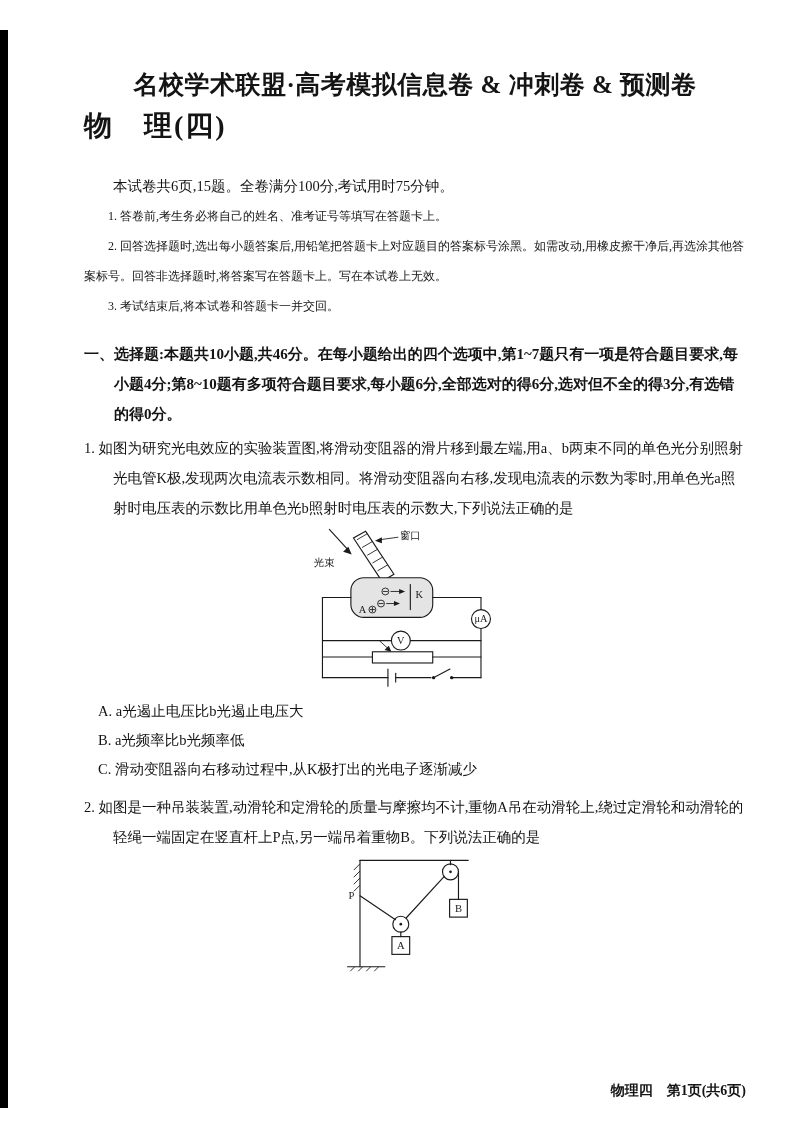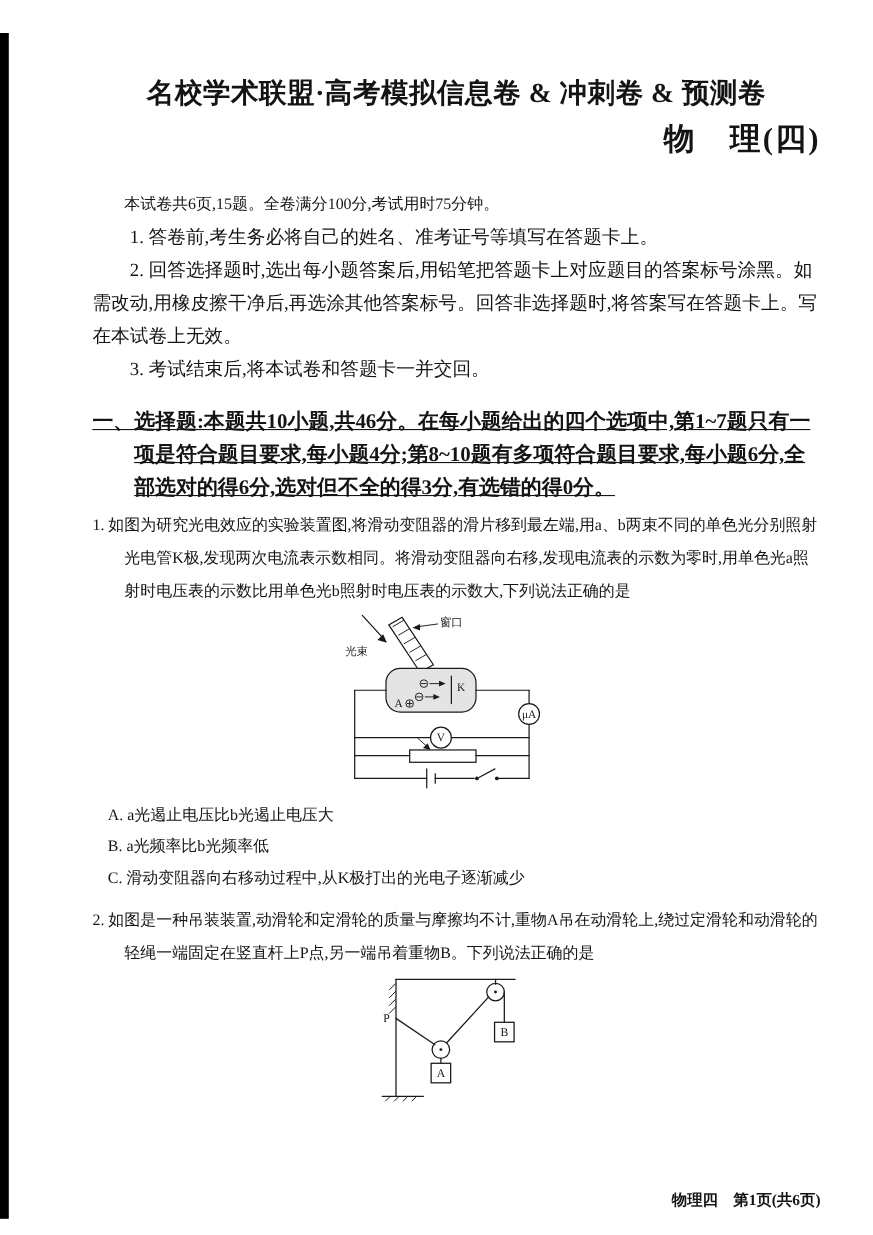--- a/index.html
+++ b/index.html
@@ -4,25 +4,25 @@
 <style>
   html,body{margin:0;padding:0;}
   body{
     width:794px;height:1123px;background:#ffffff;color:#141414;
     font-family:"Liberation Serif","DejaVu Serif",serif;
     position:relative;overflow:hidden;
   }
   .scan-strip{position:absolute;left:0;top:30px;width:8px;height:1078px;background:#000;}
   .content{position:absolute;left:84px;top:68px;width:662px;}
   .title{font-size:25px;font-weight:700;text-align:center;white-space:nowrap;letter-spacing:.5px;}
-  .subtitle{font-size:28px;font-weight:700;text-align:right;margin-top:6px;letter-spacing:2px;}
+  .subtitle{font-size:28px;font-weight:700;text-align:left;margin-top:6px;letter-spacing:2px;}
   .intro{margin-top:26px;font-size:14.5px;font-weight:400;text-indent:2em;line-height:30px;}
   .notice-heading{font-size:14.5px;font-weight:700;line-height:30px;margin-top:2px;}
-  .notice{font-size:17px;line-height:30px;text-indent:2em;}
-  .section-header{margin-top:18px;font-size:19px;font-weight:700;line-height:30px;padding-left:2em;text-indent:-2em;text-decoration:underline;}
+  .notice{font-size:12px;line-height:30px;text-indent:2em;}
+  .section-header{margin-top:18px;font-size:15px;font-weight:700;line-height:30px;padding-left:2em;text-indent:-2em;}
   .stem{margin-top:4px;font-size:14.5px;line-height:30px;padding-left:2em;text-indent:-2em;}
   .figure{display:flex;justify-content:center;margin:3px 0;}
   .option{font-size:14.5px;line-height:29px;padding-left:14px;}
   .footer{position:absolute;left:84px;top:1082px;width:662px;text-align:right;font-size:14px;font-weight:700;}
   .sv{stroke:#1a1a1a;stroke-width:1.3;fill:none;stroke-linecap:round;}
   .svh{stroke:#1a1a1a;stroke-width:1;fill:none;}
   .svt{font-size:12px;fill:#1a1a1a;font-family:"Liberation Serif","DejaVu Serif",serif;}
   .svf{fill:#1a1a1a;stroke:none;}
 </style>
 </head>

